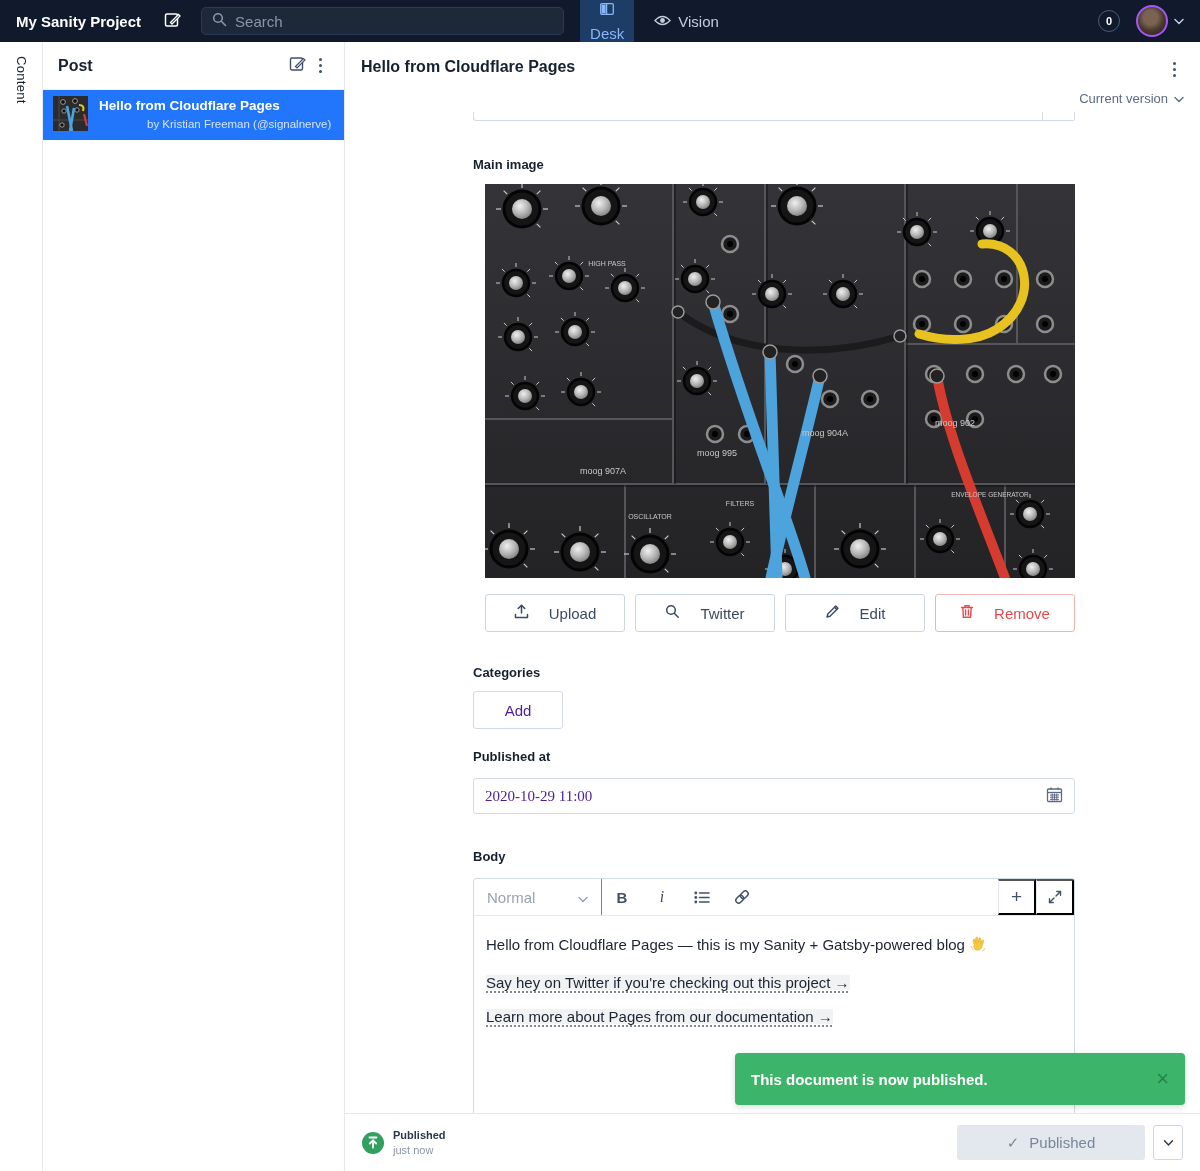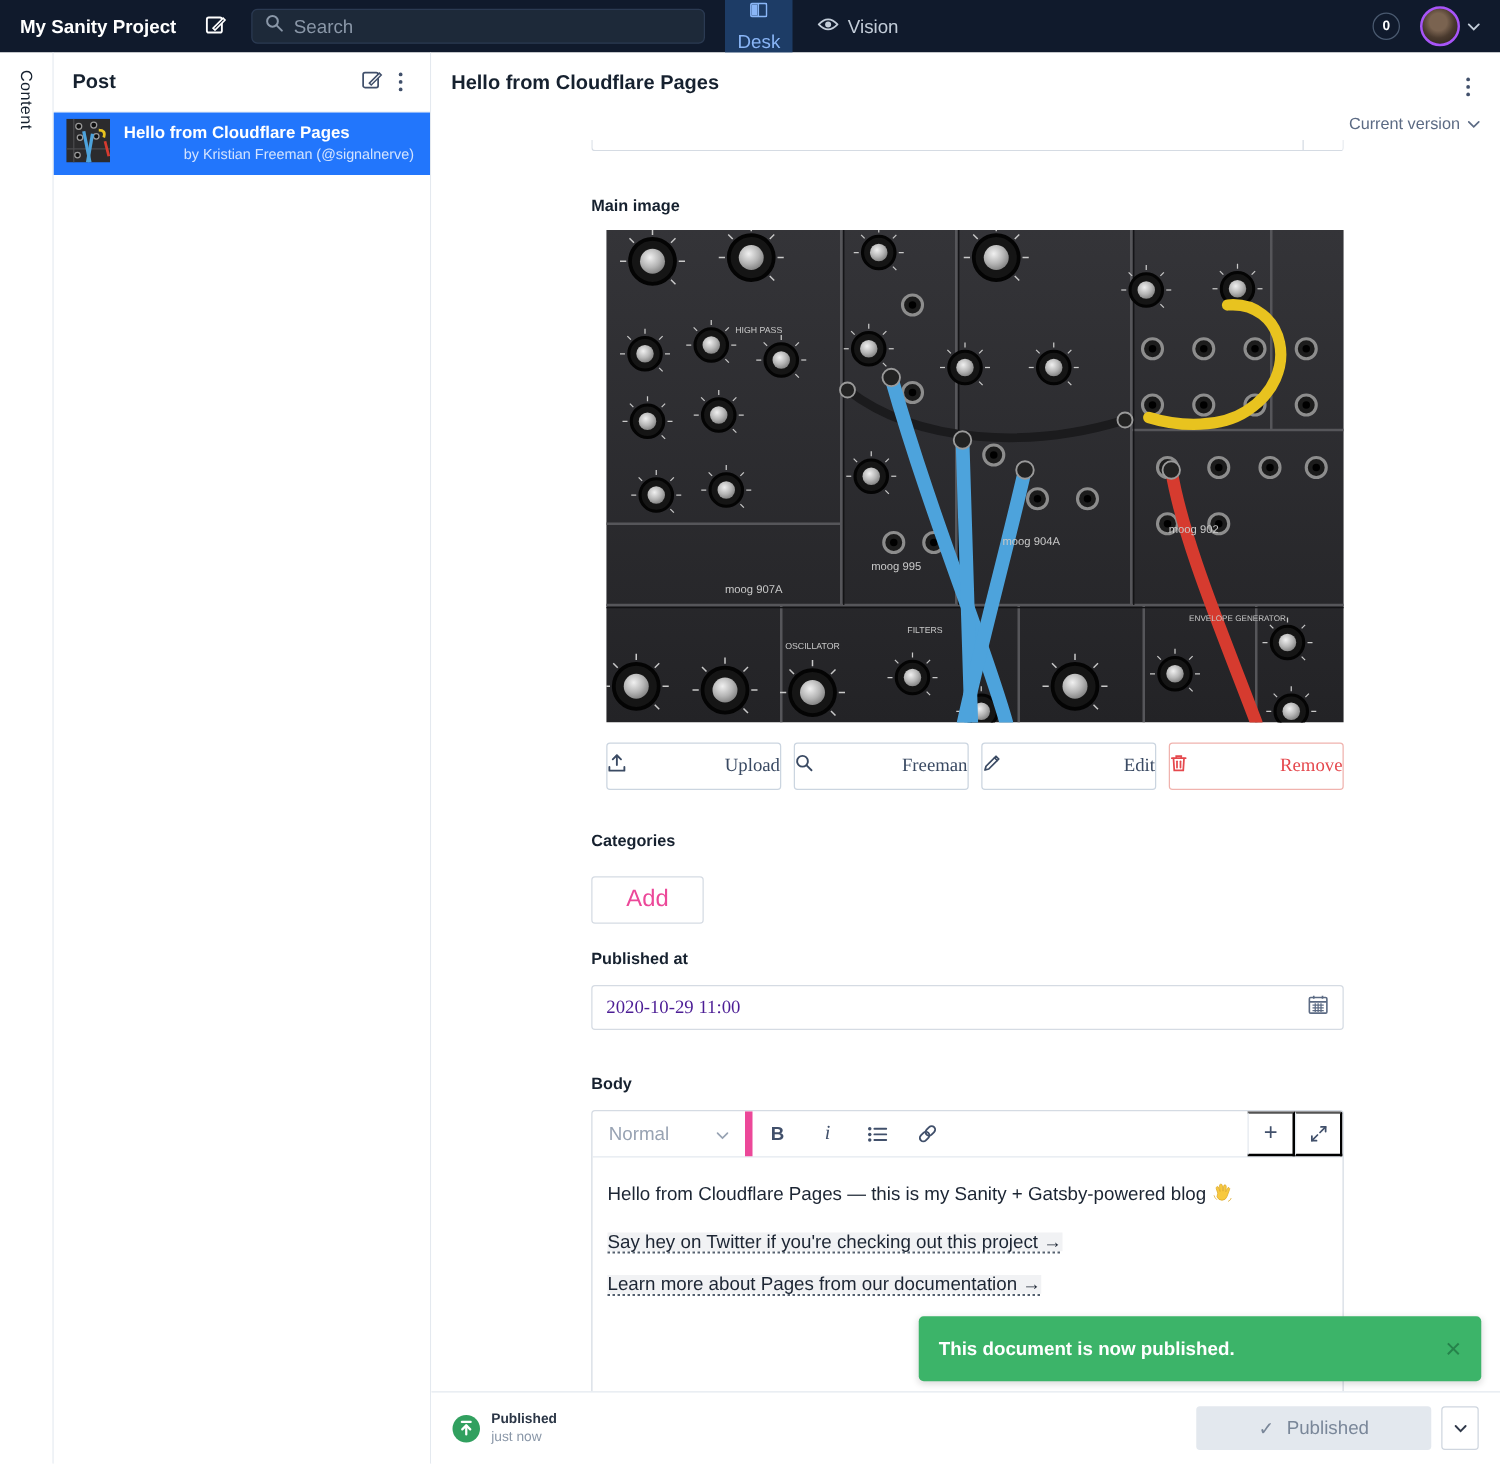--- a/index.html
+++ b/index.html
@@ -42,31 +42,31 @@
   .doc-header { padding:16px 16px 0 16px; display:flex; align-items:flex-start; }
   .doc-header h1 { font-size:16px; font-weight:600; flex:1; }
   .version-row { display:flex; justify-content:flex-end; align-items:center; gap:6px; padding:10px 16px 0; color:#5c6b84; font-size:13px; cursor:pointer;text-align:center; }
   .doc-scroll { padding:6px 0 0 128px; width:730px; }
   .sliver { width:602px; height:9px; border:1px solid #d5dbe3; border-top:none; border-radius:0 0 3px 3px; display:flex; justify-content:flex-end; }
   .sliver .mini { width:32px; border-left:1px solid #d5dbe3; cursor:pointer; background:#fff; }
   .field-label { font-size:13px; font-weight:600; color:#16212f; }
   .lbl-image { margin-top:36px; }
   .synth { display:block; margin:12px 0 0 12px; width:590px; height:394px; }
   .img-buttons { display:flex; gap:10px; margin:16px 0 0 12px; width:590px; }
-  .img-buttons button { flex:1; height:38px; background:#fff; border:1px solid #cbd5e0; border-radius:3px; color:#3a4a63; font-size:15px; font-family:Liberation Serif, serif; display:flex; align-items:center; justify-content:space-between; gap:20px; cursor:pointer; }
+  .img-buttons button { flex:1; height:38px; background:#fff; border:1px solid #cbd5e0; border-radius:3px; color:#3a4a63; font-size:15px; font-family:Liberation Sans, sans-serif; display:flex; align-items:center; justify-content:center; gap:20px; cursor:pointer; }
   .img-buttons button.danger { border-color:#f0b3ae; color:#e5484d; }
   .lbl-cat { margin-top:33px; }
-  .add-btn { margin-top:21px; width:90px; height:38px; background:#fff; border:1px solid #d5dbe3; border-radius:3px; color:#ec4899; font-size:19px; font-family:inherit; cursor:pointer; }
+  .add-btn { margin-top:11px; width:90px; height:38px; background:#fff; border:1px solid #d5dbe3; border-radius:3px; color:#4c1d95; font-size:15px; font-family:inherit; cursor:pointer; }
   .lbl-pub { margin-top:20px; }
   .input-row { margin-top:14px; width:602px; height:36px; border:1px solid #d5dbe3; border-radius:3px; display:flex; align-items:center; padding:0 11px; }
   .input-row input { flex:1; border:none; outline:none; font-size:15px; color:#4c1d95; font-family:Liberation Serif, serif; background:transparent; }
   .lbl-body { margin-top:35px; }
   .body-box { margin-top:14px; width:602px; height:260px; border:1px solid #d5dbe3; border-radius:3px; overflow:hidden; }
   .body-toolbar { height:37px; border-bottom:1px solid #e4e9ef; display:flex; align-items:stretch; }
-  .style-cell { width:128px; display:flex; align-items:center; justify-content:space-between; padding:0 13px; color:#98a3b3; font-size:15px; border-right:6px solid #ec4899; cursor:pointer; }
+  .style-cell { width:128px; display:flex; align-items:center; justify-content:space-between; padding:0 13px; color:#98a3b3; font-size:15px; border-right:1px solid #ec4899; cursor:pointer; }
   .fmt { display:flex; align-items:center; justify-content:center; width:40px; cursor:pointer; background:none; border:none; color:#41506b; font-size:15px; font-family:inherit; }
   .fmt.b { font-weight:bold; }
   .fmt.i { font-style:italic; font-family:"Liberation Serif", serif; font-size:16px; }
   .tb-spacer { flex:1; }
   .tb-cell { width:38px; border-left:1px solid #e4e9ef; display:flex; align-items:center; justify-content:center; color:#41506b; font-size:19px; cursor:pointer; background:none; }
   .body-content { padding:12px 12px; font-size:15px; color:#1c2533; }
   .body-content p { margin:8px 0 19px; }
   .body-link { display:inline-block; margin-bottom:19px; background:#f1f2f4; color:#1c2533; text-decoration:underline dotted #54606f; text-underline-offset:4px; cursor:pointer; }
   .body-link-row { line-height:1; }
   .wave { display:inline-block; vertical-align:-3px; margin-left:4px; }
@@ -345,21 +345,21 @@
                 <path d="M4.2 4.5 L7.5 1.2 L10.8 4.5"></path>
                 <path d="M1.5 10.5 V13.5 H13.5 V10.5"></path>
               </svg></span>
           <span>Upload</span>
         </button>
         <button>
           <span><svg width="15" height="15" viewBox="0 0 15 15">
                 <circle cx="6" cy="6" r="4.3" fill="none" stroke="#3a4a63" stroke-width="1.5"></circle>
                 <line x1="9.3" y1="9.3" x2="13.2" y2="13.2" stroke="#3a4a63" stroke-width="1.5" stroke-linecap="round"></line>
               </svg></span>
-          <span>Freeman</span>
+          <span>Twitter</span>
         </button>
         <button>
           <span><svg width="15" height="15" viewBox="0 0 15 15" fill="none" stroke="#3a4a63" stroke-width="1.4" stroke-linecap="round" stroke-linejoin="round">
                 <path d="M2 13 L2.8 10 L10.8 2 L13 4.2 L5 12.2 Z"></path>
                 <path d="M9.6 3.2 L11.8 5.4"></path>
               </svg></span>
           <span>Edit</span>
         </button>
         <button class="danger">
           <span><svg width="14" height="15" viewBox="0 0 14 15" fill="none" stroke="#e5484d" stroke-width="1.4" stroke-linecap="round">

